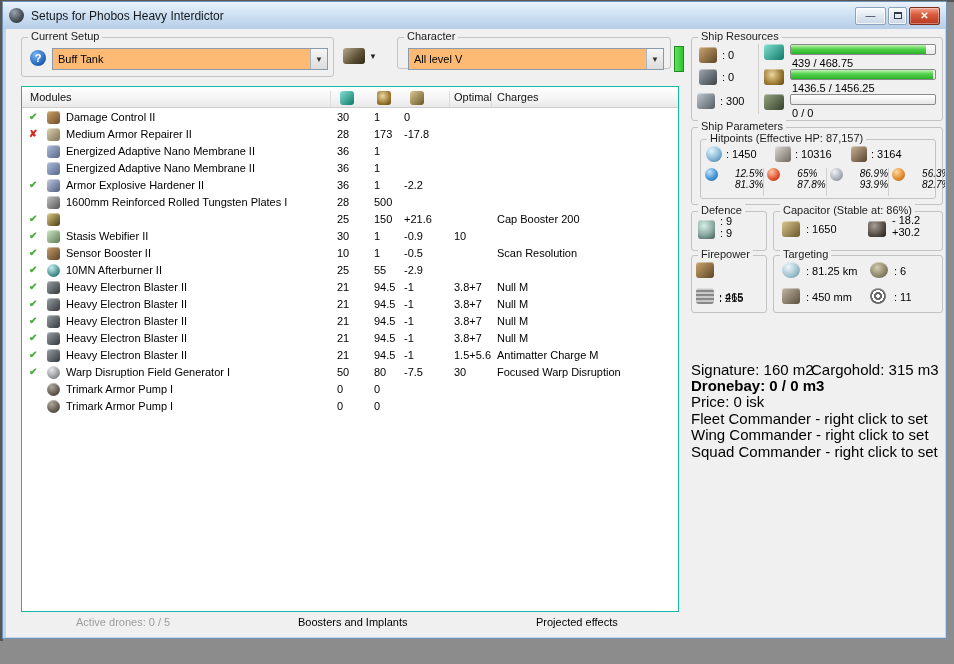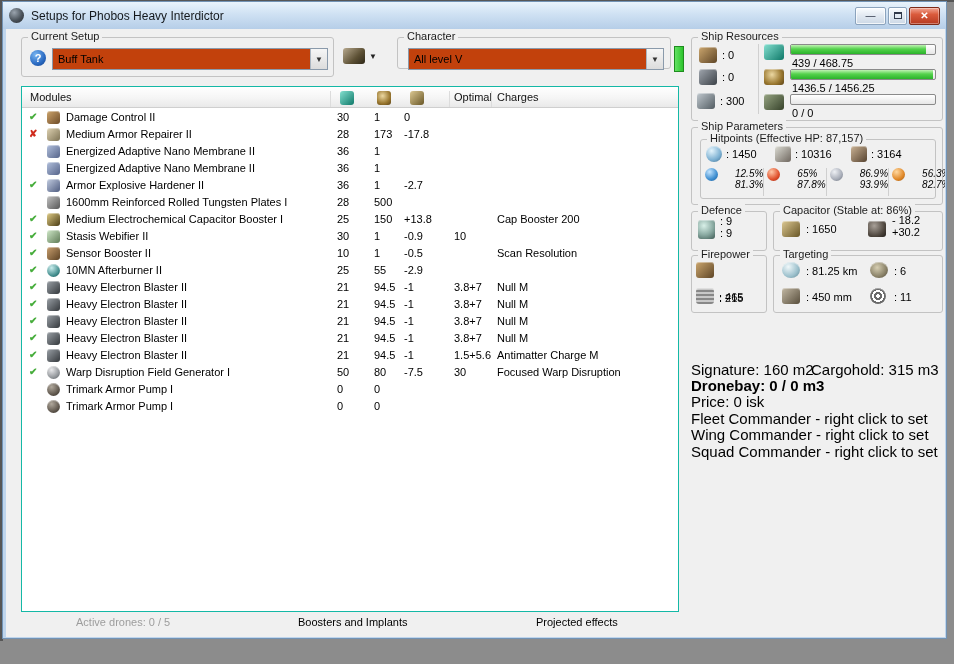--- a/index.html
+++ b/index.html
@@ -27,21 +27,21 @@
   .max-glyph { display:inline-block; width:8px; height:7px; border:1px solid #30394a; border-top-width:2px; margin-top:4px; }
 
   #content { position:absolute; left:3px; top:27px; width:939px; height:608px; background:#f0f0f0; overflow:hidden; }
 
   
   .gbox { position:absolute; border:1px solid #c3c3c3; border-radius:3px; }
   .glabel { position:absolute; top:-8px; left:6px; background:#f0f0f0; padding:0 3px;
             font-size:11px; color:#1c1c1c; white-space:nowrap; }
 
   
-  .combo { position:absolute; height:22px; background:#c2410c; border:1px solid #8a9aab; display:flex;
+  .combo { position:absolute; height:22px; background:#fdba74; border:1px solid #8a9aab; display:flex;
            align-items:center; font-size:11px; color:#000; }
   .combo .cval { flex:1 1 auto; padding-left:5px; white-space:nowrap; overflow:hidden; }
   .combo .carrow { flex:0 0 17px; height:100%; border-left:1px solid #aab6c2;
                    background:linear-gradient(#f6f6f6,#dcdcdc); display:flex; align-items:center; justify-content:center;
                    font-size:8px; color:#333; }
   .help-icon { position:absolute; width:16px; height:16px; border-radius:50%; color:#fff; font-weight:bold;
                font-size:11px; text-align:center; line-height:16px;
                background:radial-gradient(circle at 35% 30%,#7ab6f2,#2a6ac2 60%,#123e86); }
   .split-btn { position:absolute; display:flex; align-items:center; gap:4px; padding:2px; }
   .ship-glyph { width:22px; height:16px; border-radius:3px;
@@ -223,41 +223,40 @@
             <span class="c-cap"></span>
             <span class="c-opt"></span>
             <span class="c-chg"></span>
           </div>
           <div class="mrow">
             <span class="mstatus ok">✔</span>
             <span class="mod-icon" data-icon="armor-hardener-icon"></span>
             <span class="mname">Armor Explosive Hardener II</span>
             <span class="c-cpu">36</span>
             <span class="c-pg">1</span>
-            <span class="c-cap">-2.7</span>
+            <span class="c-cap">-2.2</span>
             <span class="c-opt"></span>
             <span class="c-chg"></span>
           </div>
           <div class="mrow">
             <span class="mstatus none"></span>
             <span class="mod-icon" data-icon="armor-plates-icon"></span>
             <span class="mname">1600mm Reinforced Rolled Tungsten Plates I</span>
             <span class="c-cpu">28</span>
             <span class="c-pg">500</span>
             <span class="c-cap"></span>
             <span class="c-opt"></span>
             <span class="c-chg"></span>
           </div>
           <div class="mrow">
             <span class="mstatus ok">✔</span>
             <span class="mod-icon" data-icon="cap-booster-icon"></span>
-            <span class="mname">Medium Electrochemical Capacitor Booster I</span>
             <span class="c-cpu">25</span>
             <span class="c-pg">150</span>
-            <span class="c-cap">+13.8</span>
+            <span class="c-cap">+21.6</span>
             <span class="c-opt"></span>
             <span class="c-chg">Cap Booster 200</span>
           </div>
           <div class="mrow">
             <span class="mstatus ok">✔</span>
             <span class="mod-icon" data-icon="stasis-webifier-icon"></span>
             <span class="mname">Stasis Webifier II</span>
             <span class="c-cpu">30</span>
             <span class="c-pg">1</span>
             <span class="c-cap">-0.9</span>

